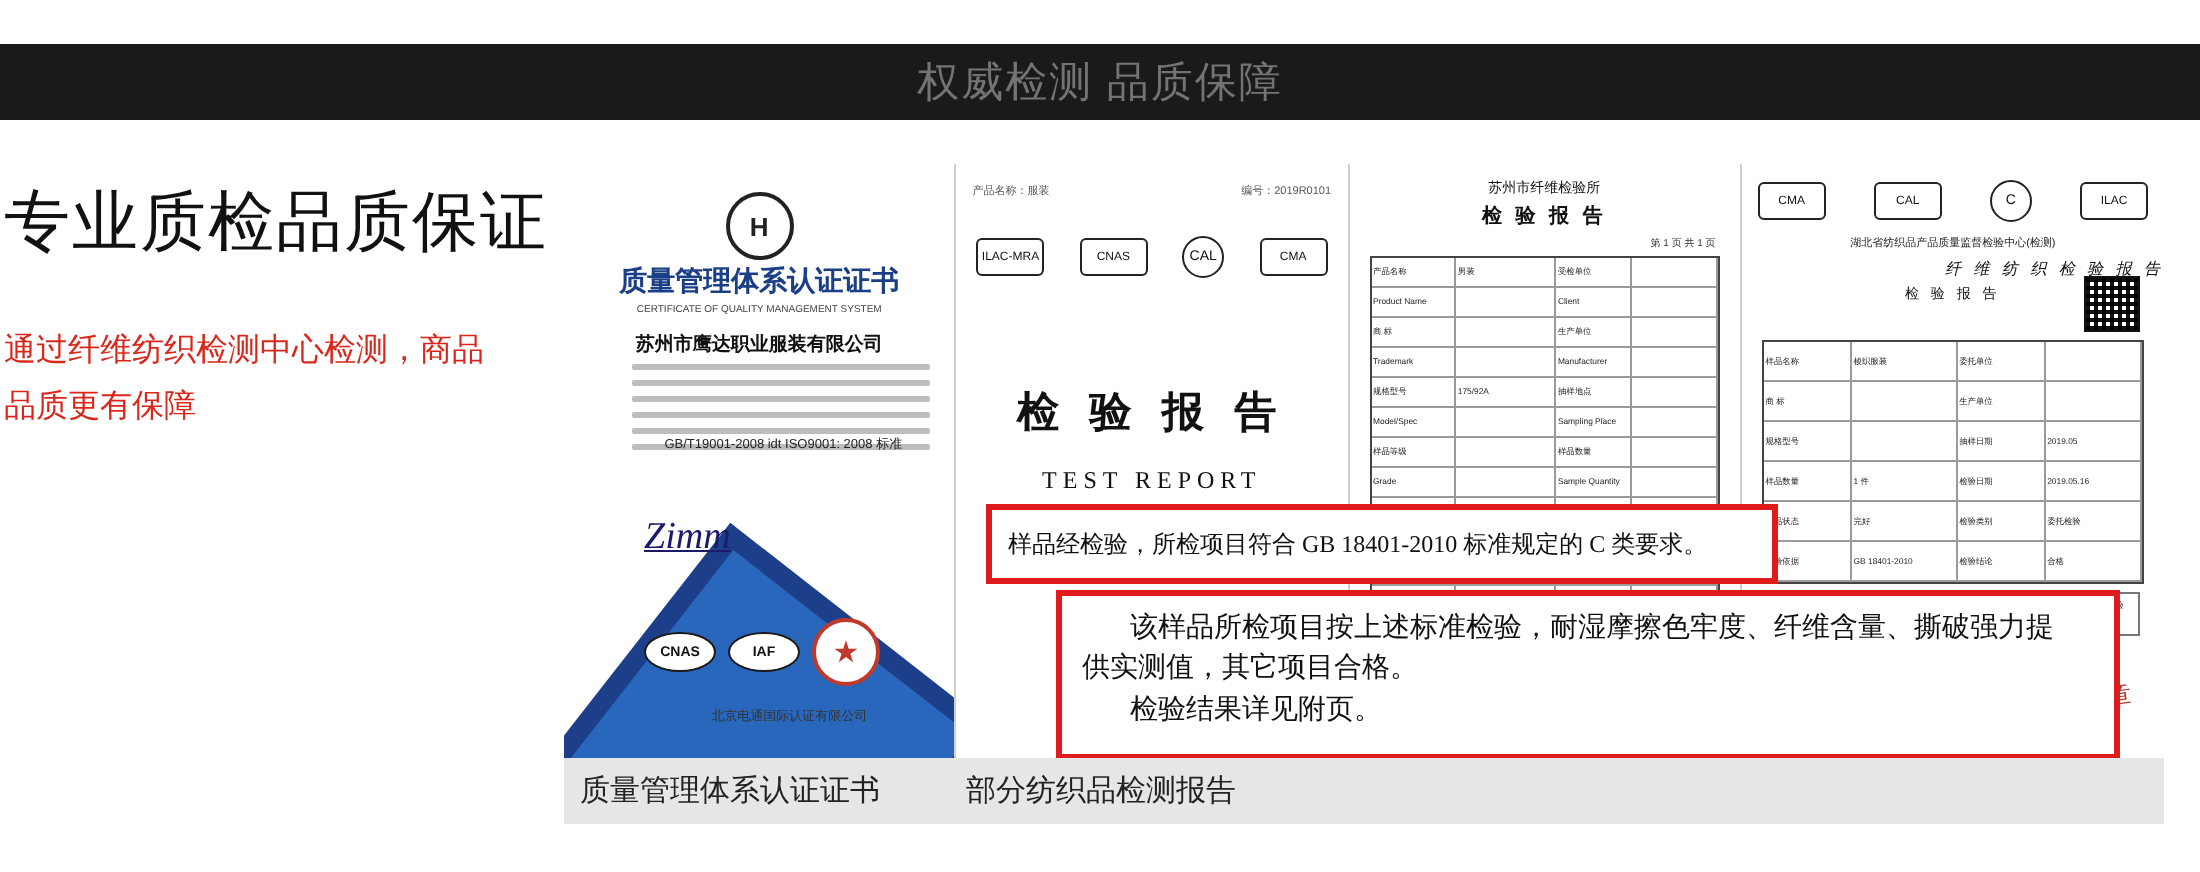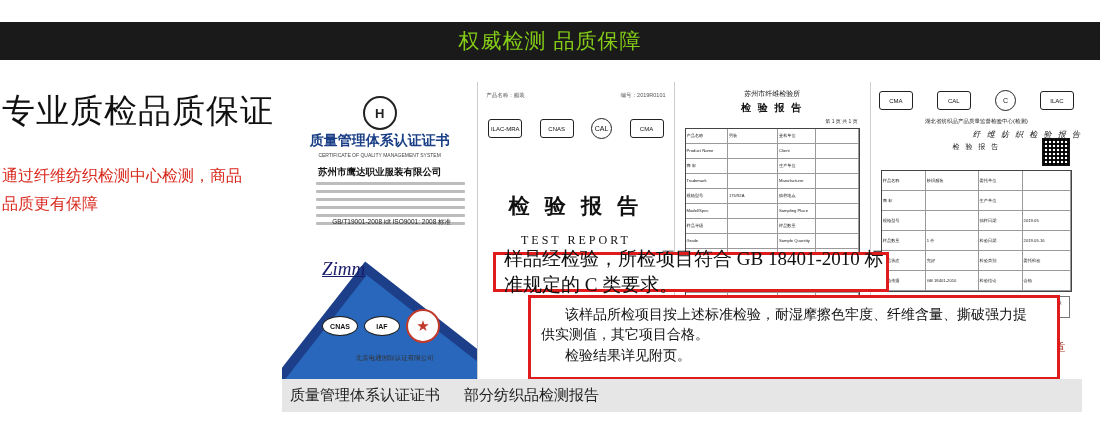--- a/index.html
+++ b/index.html
@@ -27,21 +27,21 @@
     left: 0;
     top: 22px;
     width: 1100px;
     height: 38px;
     background: #1a1a1a;
     display: flex;
     align-items: center;
     justify-content: center;
   }
   .banner-title {
-    color: #84cc16;
+    color: #737373;
     font-size: 21px;
     letter-spacing: 1px;
     font-family: "Liberation Sans", sans-serif;
   }
 
   
   .left-col {
     position: absolute;
     left: 2px;
     top: 92px;
@@ -379,21 +379,21 @@
     font-family: "Liberation Serif", serif;
   }
   .callout-1 {
     left: 493px;
     top: 252px;
     width: 396px;
     height: 40px;
     display: flex;
     align-items: center;
     padding-left: 8px;
-    font-size: 19px;
+    font-size: 12px;
   }
   .callout-2 {
     left: 528px;
     top: 295px;
     width: 532px;
     height: 85px;
     padding: 7px 6px 0 10px;
     font-size: 14px;
     line-height: 1.45;
   }
@@ -403,21 +403,21 @@
     position: absolute;
     left: 282px;
     top: 379px;
     width: 800px;
     height: 33px;
     background: #e6e6e6;
     display: flex;
     align-items: center;
   }
   .cap-1 { margin-left: 8px; font-size: 15px; color: #222; }
-  .cap-2 { margin-left: 24px; font-size: 15px; color: #222; }
+  .cap-2 { margin-left: 43px; font-size: 15px; color: #222; }
 </style>
 </head>
 <body>
 
 <div class="page">
 
   <div class="banner">
     <div class="banner-title">权威检测  品质保障</div>
   </div>
 

